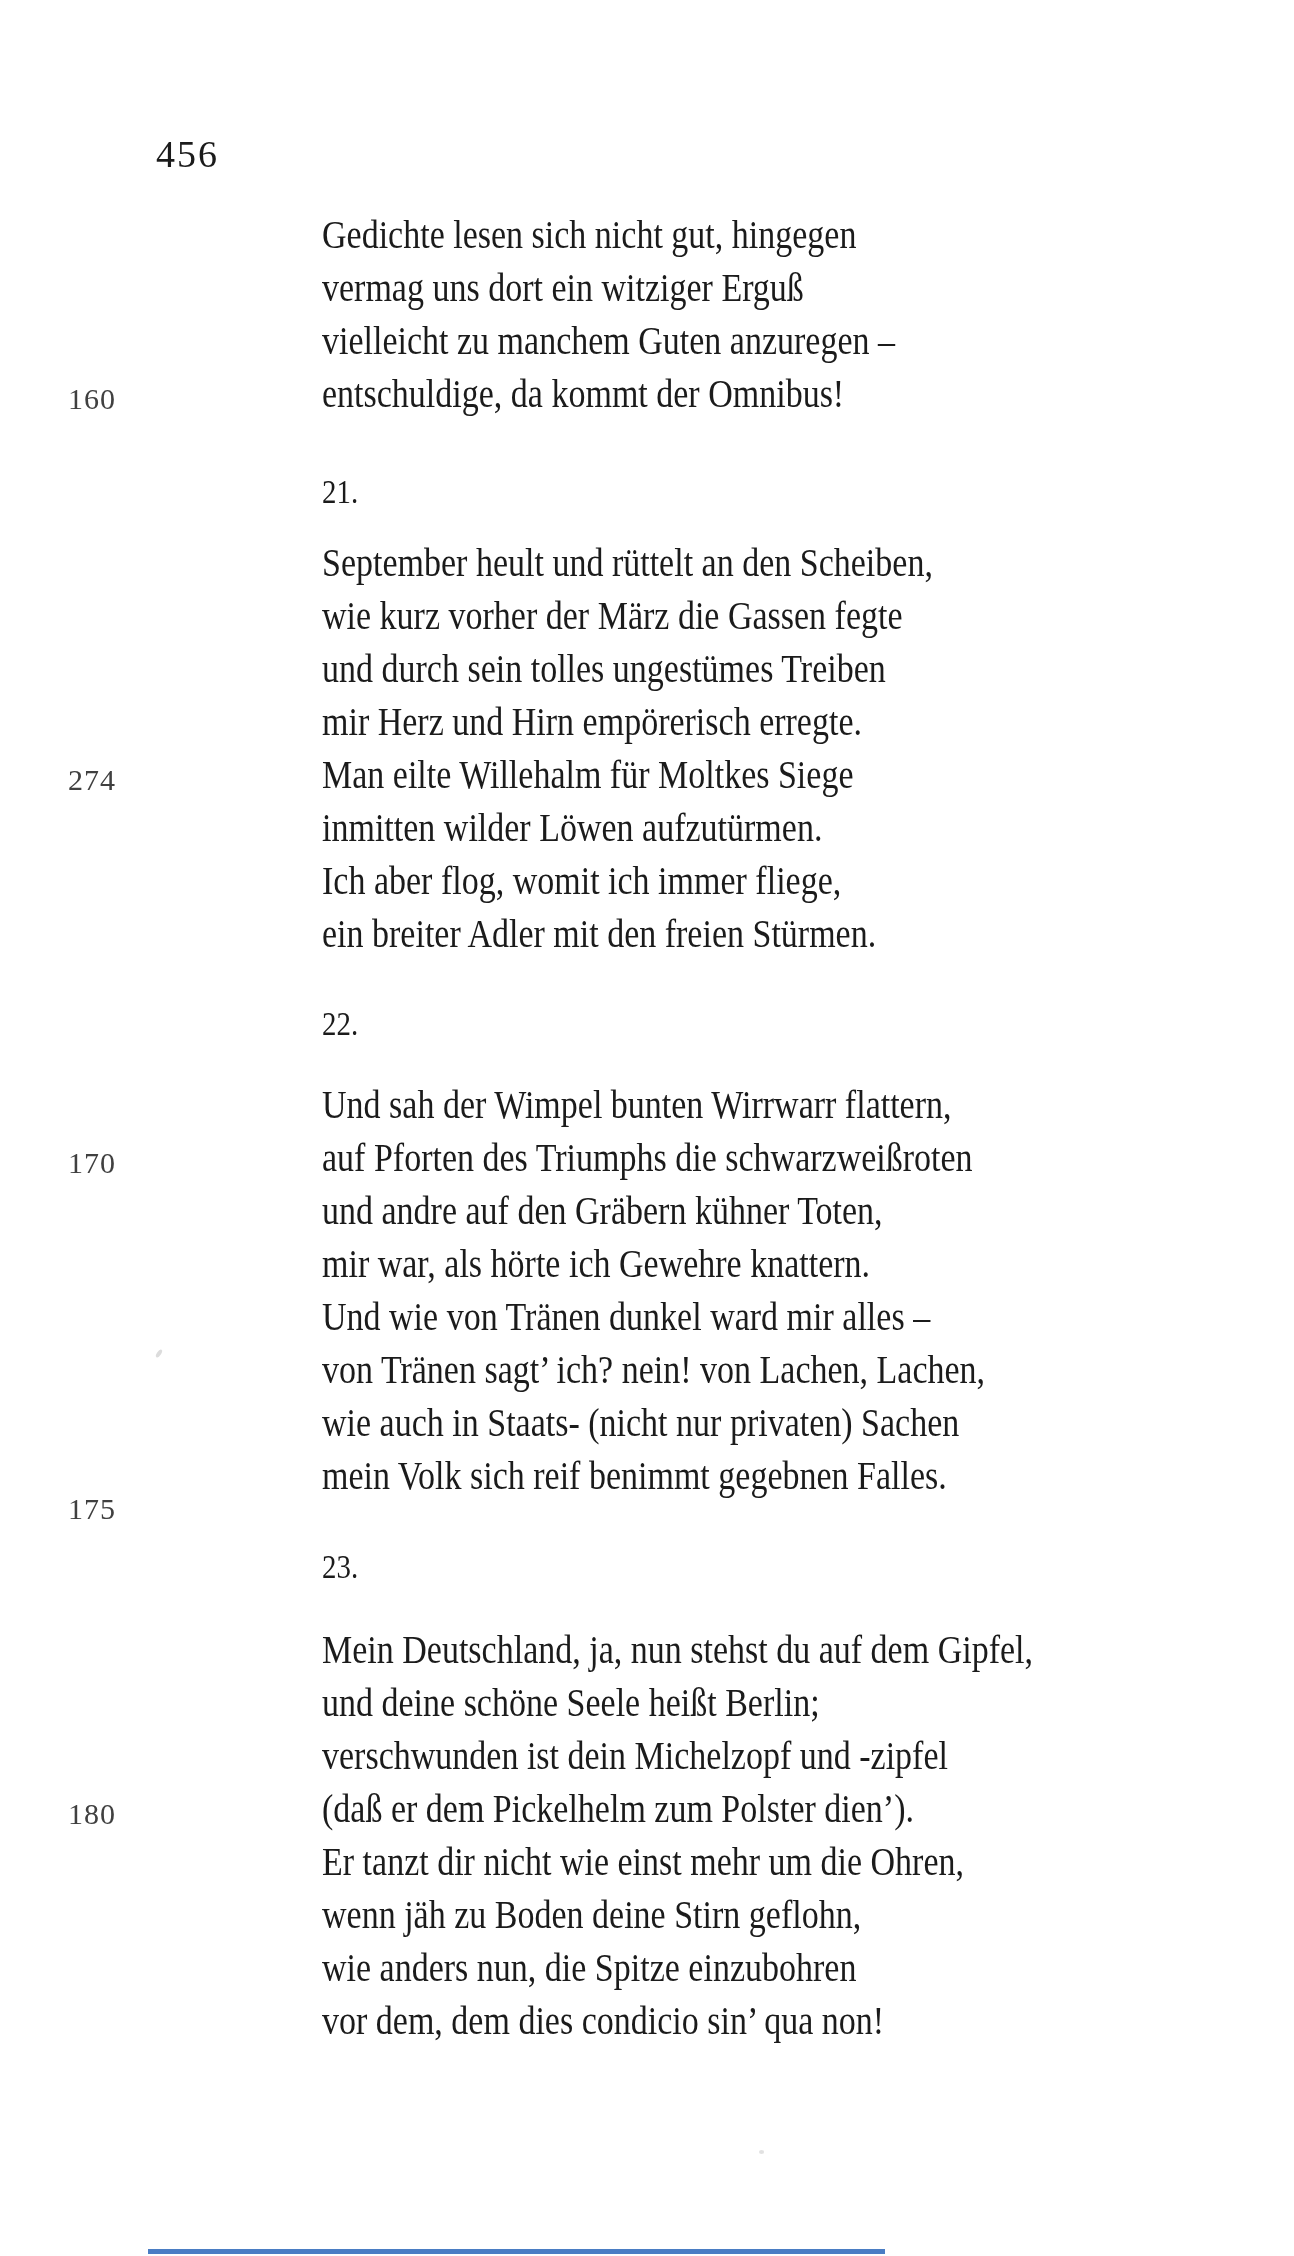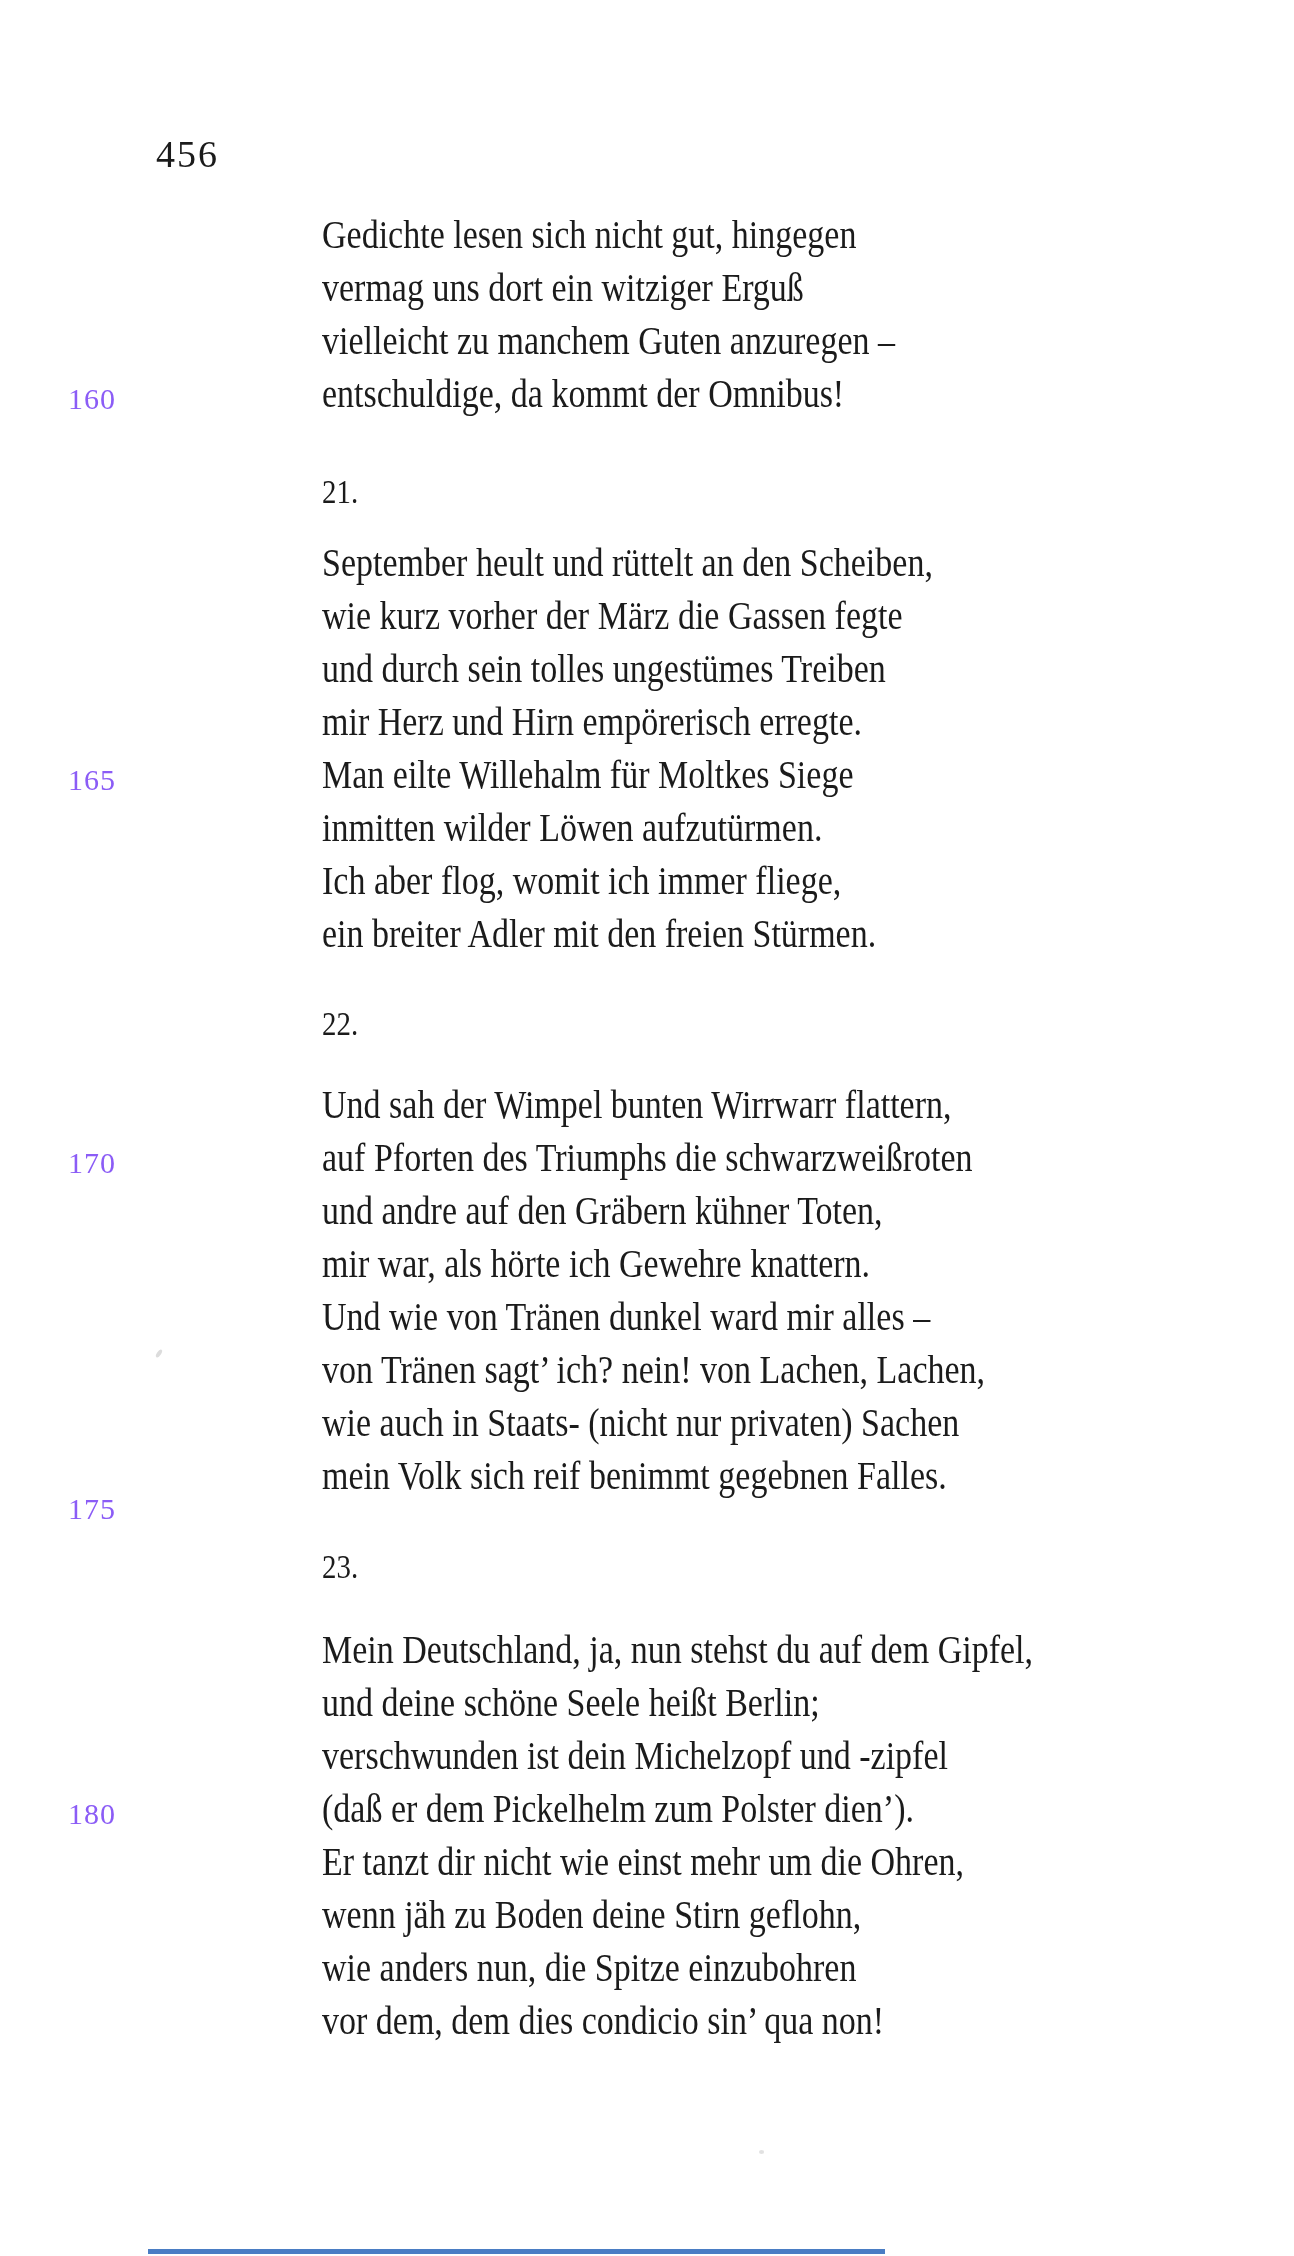--- a/index.html
+++ b/index.html
@@ -52,21 +52,21 @@
     transform: scaleX(0.85);
     transform-origin: left top;
   }
 
   .margin-number {
     left: 68px;
     width: 70px;
     font-size: 30px;
     line-height: 53px;
     letter-spacing: 1px;
-    color: #8b5cf6;
+    color: #404040;
   }
 
   #stanza-cont  { top: 208px; }
   #num-21       { top: 465px; }
   #stanza-21    { top: 536px; }
   #num-22       { top: 997px; }
   #stanza-22    { top: 1078px; }
   #num-23       { top: 1540px; }
   #stanza-23    { top: 1623px; }
 
@@ -94,21 +94,21 @@
   }
 </style>
 </head>
 <body>
 
 <div id="page">
 
   <div class="abs page-number">456</div>
 
   <div class="abs margin-number" id="mn-160">160</div>
-  <div class="abs margin-number" id="mn-165">165</div>
+  <div class="abs margin-number" id="mn-165">274</div>
   <div class="abs margin-number" id="mn-170">170</div>
   <div class="abs margin-number" id="mn-175">175</div>
   <div class="abs margin-number" id="mn-180">180</div>
 
   <div class="abs stanza" id="stanza-cont">
     <div class="vline">Gedichte lesen sich nicht gut, hingegen</div>
     <div class="vline">vermag uns dort ein witziger Erguß</div>
     <div class="vline">vielleicht zu manchem Guten anzuregen –</div>
     <div class="vline">entschuldige, da kommt der Omnibus!</div>
   </div>

